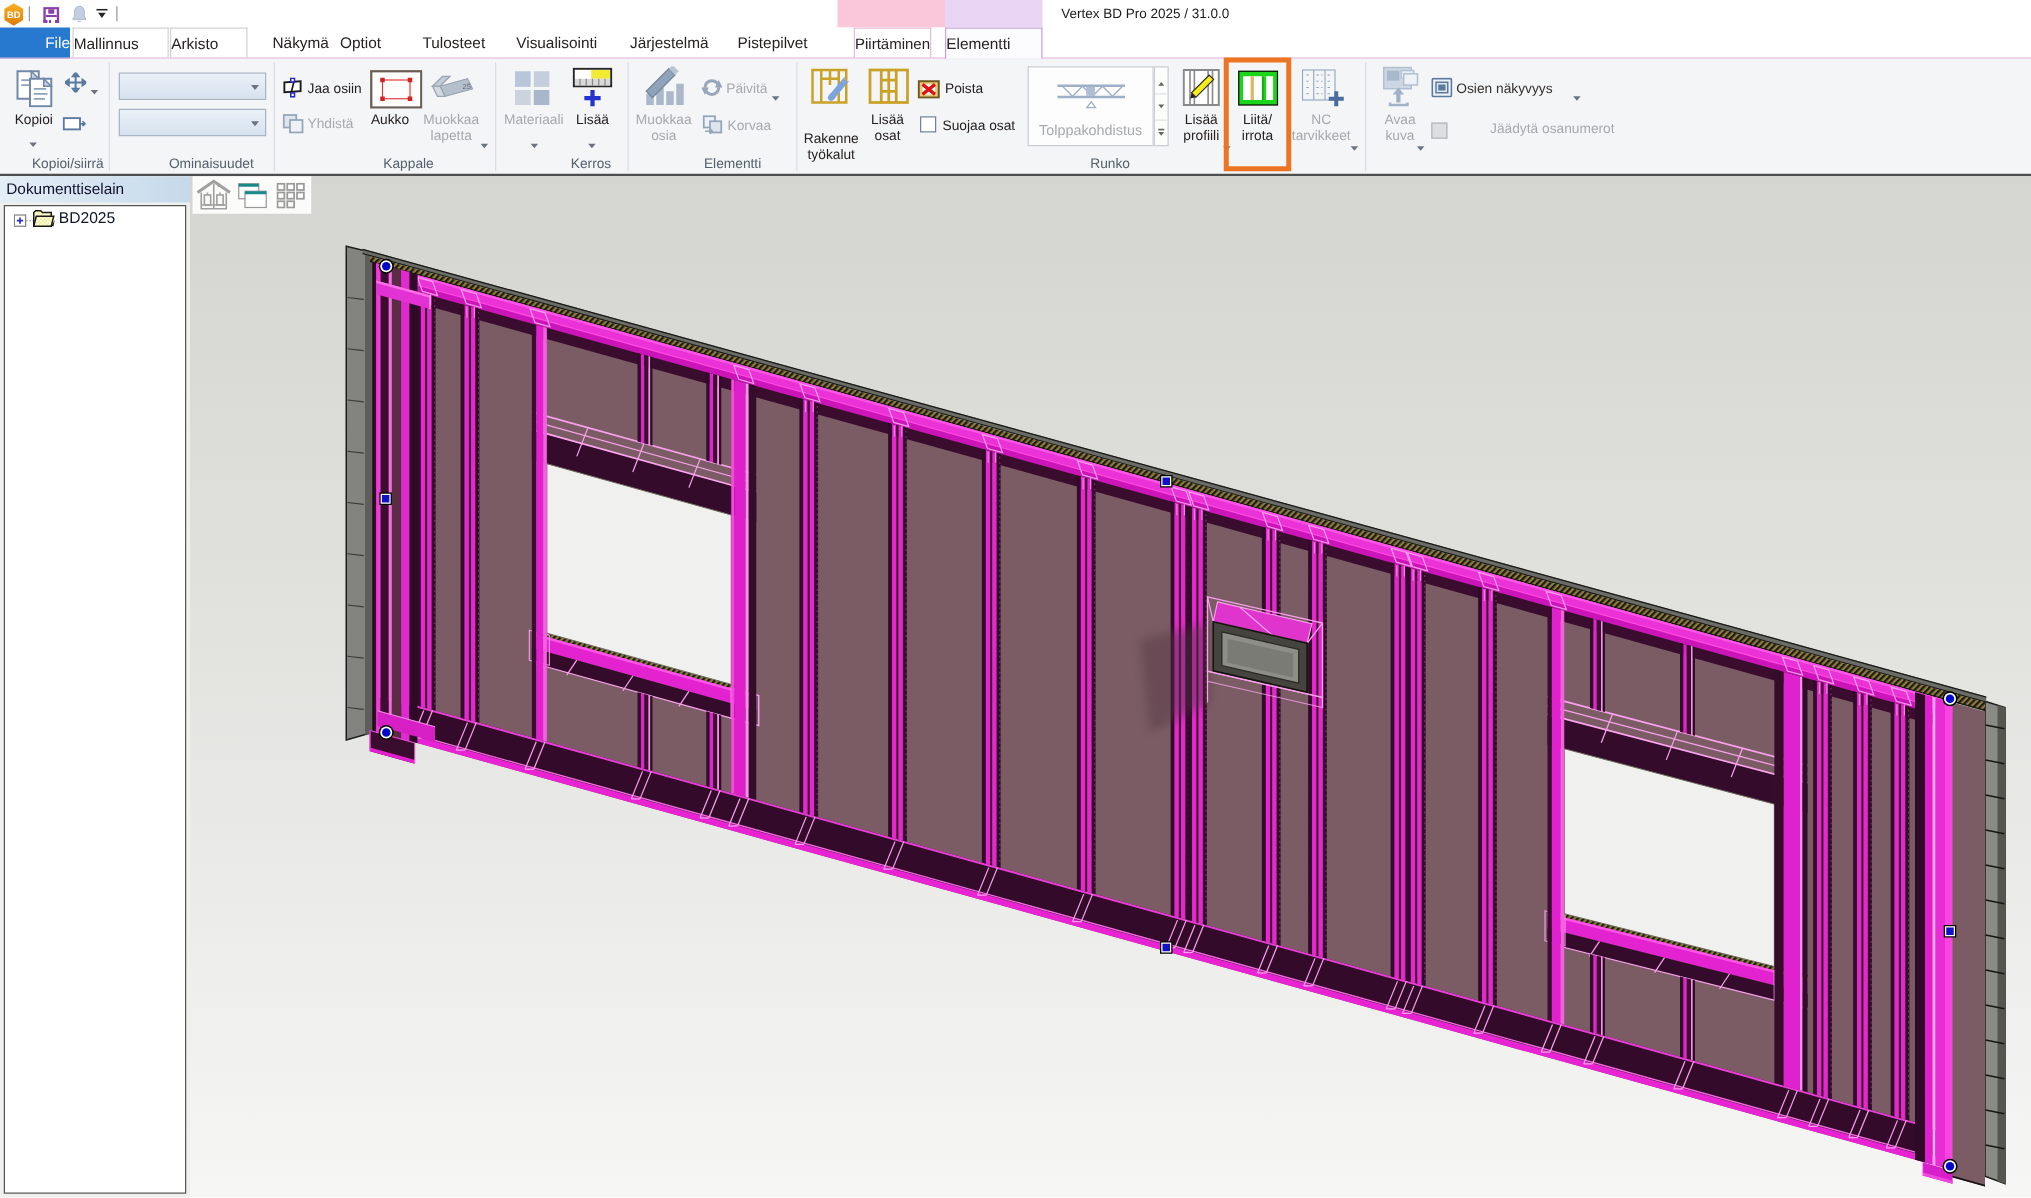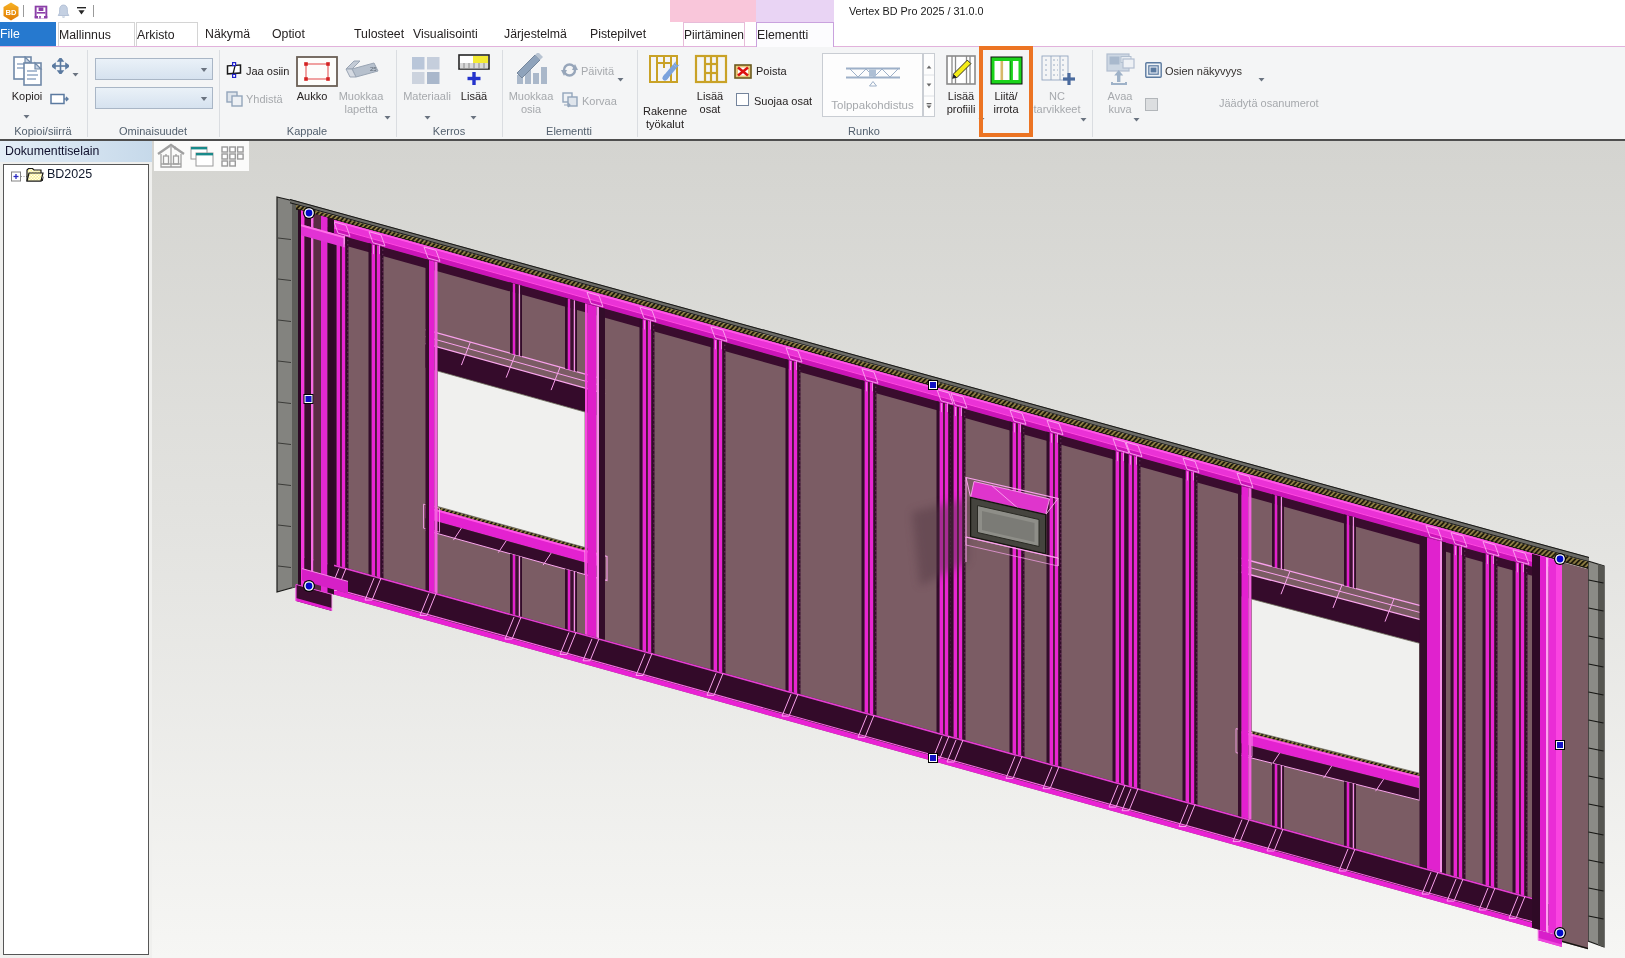--- a/index.html
+++ b/index.html
@@ -1,20 +1,20 @@
 <!DOCTYPE html>
 <html><head><meta charset="utf-8">
 <style>
 *{margin:0;padding:0;box-sizing:border-box}
 html,body{width:1625px;height:958px;overflow:hidden;background:#fff;
 font-family:"Liberation Sans",sans-serif;-webkit-font-smoothing:antialiased}
 .ab{position:absolute}
 .lbl{position:absolute;font-size:11px;color:#262222;text-align:center;white-space:nowrap;line-height:13px}
 .dis{color:#a6a9ad}
-.glbl{position:absolute;font-size:11px;color:#53606e;text-align:center;white-space:nowrap}
+.glbl{position:absolute;font-size:11px;color:#53606e;text-align:right;white-space:nowrap}
 .tab{position:absolute;top:22px;height:24px;font-size:12.3px;color:#262222;text-align:left;line-height:24px;white-space:nowrap}
 .sep{position:absolute;top:50px;width:1px;height:87px;background:#dadde1}
 </style></head>
 <body>
 <div class="ab" style="left:0;top:0;width:1625px;height:22px;background:#fff"></div>
 <svg class="ab" style="left:2px;top:2px" width="18" height="19" viewBox="0 0 18 19">
 <defs>
       <linearGradient id="bdg" x1="0" y1="0" x2="0" y2="1">
         <stop offset="0" stop-color="#f7b224"></stop>
         <stop offset="1" stop-color="#e07c06"></stop>
@@ -39,26 +39,26 @@
   </svg>
 <svg class="ab" style="left:77px;top:7px" width="10" height="9" viewBox="0 0 10 9">
 <rect x="0" y="0" width="9" height="1.4" fill="#262626"></rect>
 <polygon points="1.4,3.2 7.6,3.2 4.5,7.4" fill="#262626"></polygon>
   </svg>
 <div class="ab" style="left:93px;top:5px;width:1px;height:12px;background:#9a9a9a"></div>
 <div class="ab" style="left:670px;top:0;width:86px;height:22px;background:#f9c6da"></div>
 <div class="ab" style="left:756px;top:0;width:78px;height:22px;background:#e9d4f4"></div>
 <div class="ab" style="left:849px;top:5px;font-size:10.8px;color:#1a1a1a">Vertex BD Pro 2025 / 31.0.0</div>
 <div class="ab" style="left:0;top:22px;width:1625px;height:24px;background:#fff"></div>
-<div class="ab" style="left:0;top:22px;width:56px;height:38px;background:#2679cf;color:#fff;font-size:12.3px;text-align:left;line-height:24px">File</div>
+<div class="ab" style="left:0;top:22px;width:56px;height:38px;background:#2679cf;color:#fff;font-size:12.3px;text-align:right;line-height:24px">File</div>
 <div class="tab" style="left:58px;width:77px;background:#fff;border:1px solid #d4d4d4;border-bottom:none">Mallinnus</div>
 <div class="tab" style="left:136px;width:62px;background:#fff;border:1px solid #d4d4d4;border-bottom:none">Arkisto</div>
-<div class="tab" style="left:205px;width:60px">Näkymä</div>
+<div class="tab" style="left:218px;width:60px">Näkymä</div>
 <div class="tab" style="left:272px;width:58px">Optiot</div>
-<div class="tab" style="left:354px;width:66px">Tulosteet</div>
+<div class="tab" style="left:338px;width:66px">Tulosteet</div>
 <div class="tab" style="left:413px;width:84px">Visualisointi</div>
 <div class="tab" style="left:504px;width:80px">Järjestelmä</div>
 <div class="tab" style="left:590px;width:74px">Pistepilvet</div>
 <div class="tab" style="left:683px;width:62px;background:#fff;border:1px solid #e7bcd9;border-bottom:none;font-size:12px">Piirtäminen</div>
 <div class="tab" style="left:756px;width:78px;height:25px;background:#fcfcfe;border:1px solid #c9a2de;border-bottom:none;z-index:5">Elementti</div>
 <div class="ab" style="left:0;top:45.5px;width:1625px;height:1.5px;background:#e2b2dc"></div>
 <div class="ab" style="left:0;top:47px;width:1625px;height:92px;background:#f4f5f6"></div>
 <div class="sep" style="left:87px"></div>
 <div class="sep" style="left:219px"></div>
 <div class="sep" style="left:396px"></div>
@@ -336,21 +336,21 @@
 <rect x="0.8" y="0.8" width="15.4" height="14.4" fill="#eef2f6" stroke="#5b7aa0" stroke-width="1.4" rx="1"></rect>
 <rect x="3.2" y="3.2" width="10.6" height="9.6" fill="#5b7aa0"></rect>
 <rect x="4.4" y="4.4" width="8.2" height="7.2" fill="#dfe7f0"></rect>
 <rect x="5.6" y="5.6" width="5.8" height="4.8" fill="#5b7aa0"></rect>
   </svg>
 <div class="lbl" style="left:1165px;top:65px;text-align:left;color:#35312f">Osien näkyvyys</div>
 <div class="ab" style="left:1258px;top:68px;width:7px;height:5px"><svg width="7" height="5" viewBox="0 0 7 5">
       <polygon points="0.5,1 6.5,1 3.5,4.5" fill="#6a7380"></polygon>
     </svg></div>
 <div class="ab" style="left:1145px;top:98px;width:13px;height:13px;background:#dcdee0;border:1.3px solid #b2b6ba"></div>
-<div class="lbl dis" style="left:1219px;top:97px;text-align:center">Jäädytä osanumerot</div>
+<div class="lbl dis" style="left:1192px;top:97px;text-align:center">Jäädytä osanumerot</div>
 <div class="ab" style="left:0;top:141px;width:152px;height:817px;background:#f0f0ee"></div>
 <div class="ab" style="left:0;top:141px;width:152px;height:21px;background:linear-gradient(90deg,#e4eef7,#c6d9ea)"></div>
 <div class="ab" style="left:5px;top:144px;font-size:12.3px;color:#10102c">Dokumenttiselain</div>
 <div class="ab" style="left:3px;top:164px;width:146px;height:791px;background:#fff;border:1.4px solid #565656"></div>
 <svg class="ab" style="left:11px;top:169px" width="80" height="15" viewBox="0 0 80 15">
 <rect x="0.5" y="3" width="9" height="9" fill="#fff" stroke="#848484" stroke-width="1"></rect>
 <line x1="2.5" y1="7.5" x2="7.5" y2="7.5" stroke="#2a2ac0" stroke-width="1.3"></line>
 <line x1="5" y1="5" x2="5" y2="10" stroke="#2a2ac0" stroke-width="1.3"></line>
 <line x1="10" y1="7.5" x2="16" y2="7.5" stroke="#9a9a9a" stroke-width="1" stroke-dasharray="1 1.5"></line>
 </svg>

